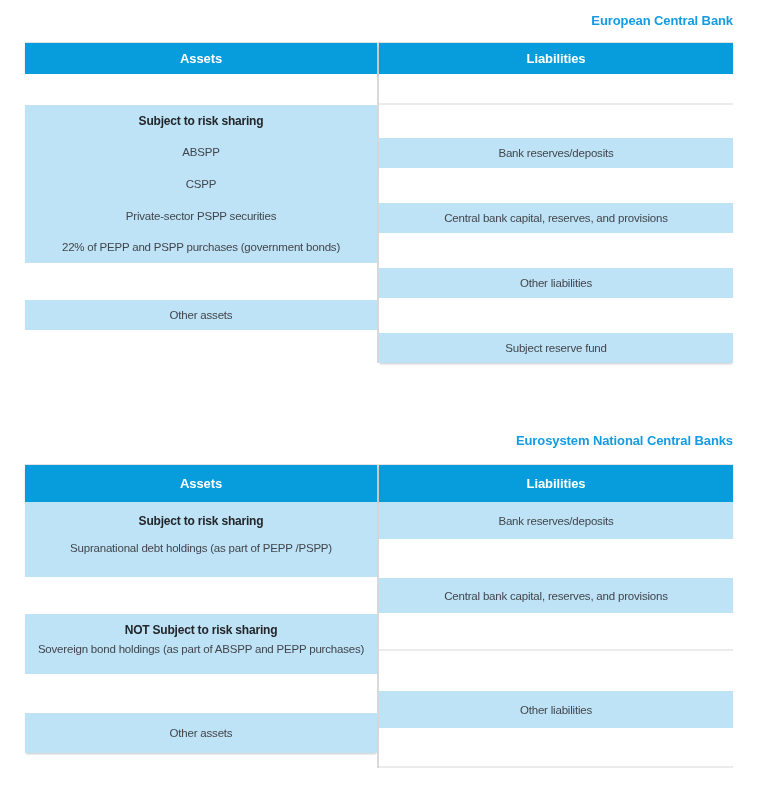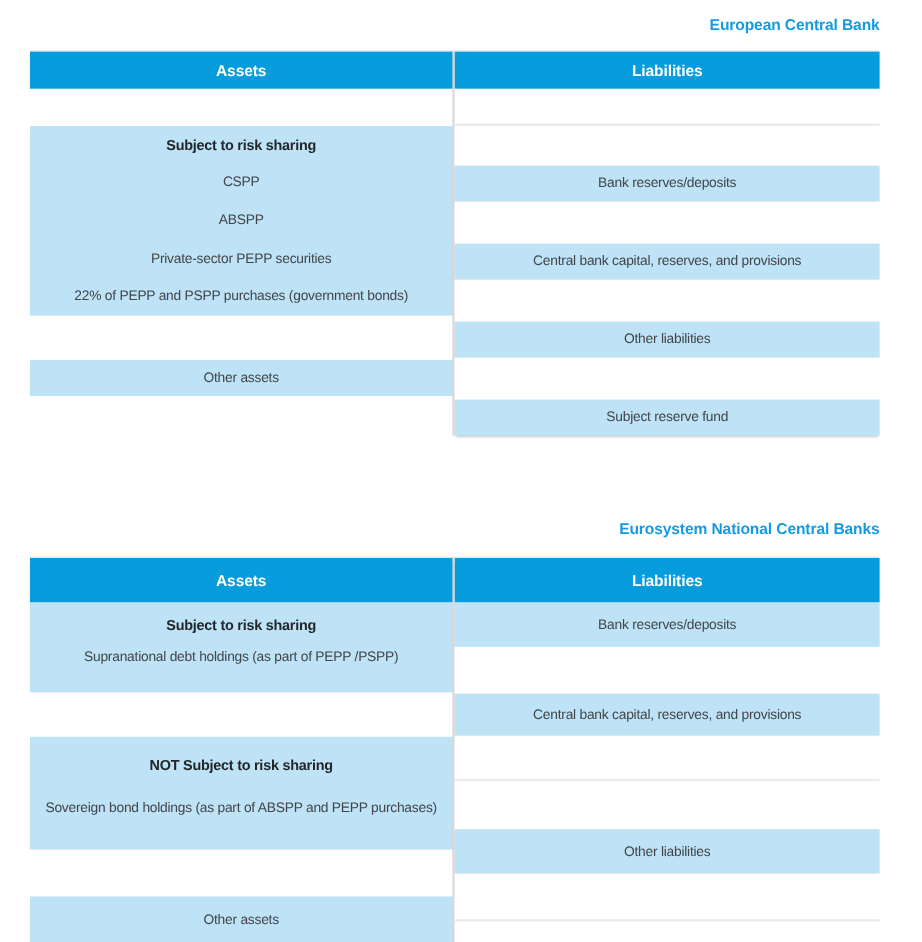--- a/index.html
+++ b/index.html
@@ -50,23 +50,23 @@
 <div class="sheet">
   <div id="tables-root">
       <div class="table-wrap">
         <div class="table-title first">European Central Bank</div>
         <div class="grid">
           <div class="col left">
             <div class="hdr" style="height: 31px;">Assets</div>
             <div class="spacer" style="height: 31px;"></div>
             <div class="band" style="height: 158px;">
               <div class="line bold">Subject to risk sharing</div>
+              <div class="line">ABSPP</div>
               <div class="line">CSPP</div>
-              <div class="line">ABSPP</div>
-              <div class="line">Private-sector PEPP securities</div>
+              <div class="line">Private-sector PSPP securities</div>
               <div class="line">22% of PEPP and PSPP purchases (government bonds)</div>
             </div>
             <div class="spacer" style="height: 37px;"></div>
             <div class="band" style="height: 30px;">
               <div class="line">Other assets</div>
             </div>
             <div class="spacer" style="height: 33px;"></div>
           </div>
           <div class="divider"></div>
           <div class="col right">
@@ -94,21 +94,21 @@
       <div class="table-wrap">
         <div class="table-title second">Eurosystem National Central Banks</div>
         <div class="grid">
           <div class="col left">
             <div class="hdr" style="height: 37px;">Assets</div>
             <div class="band" style="height: 75px; padding-bottom: 16px; padding-top: 6px;">
               <div class="line bold">Subject to risk sharing</div>
               <div class="line">Supranational debt holdings (as part of PEPP /PSPP)</div>
             </div>
             <div class="spacer" style="height: 37px;"></div>
-            <div class="band" style="height: 94px; padding-bottom: 16px; padding-top: 6px;">
+            <div class="band" style="height: 60px; padding-bottom: 16px; padding-top: 6px;">
               <div class="line bold">NOT Subject to risk sharing</div>
               <div class="line">Sovereign bond holdings (as part of ABSPP and PEPP purchases)</div>
             </div>
             <div class="spacer" style="height: 39px;"></div>
             <div class="band" style="height: 40px;">
               <div class="line">Other assets</div>
             </div>
           </div>
           <div class="divider"></div>
           <div class="col right">

